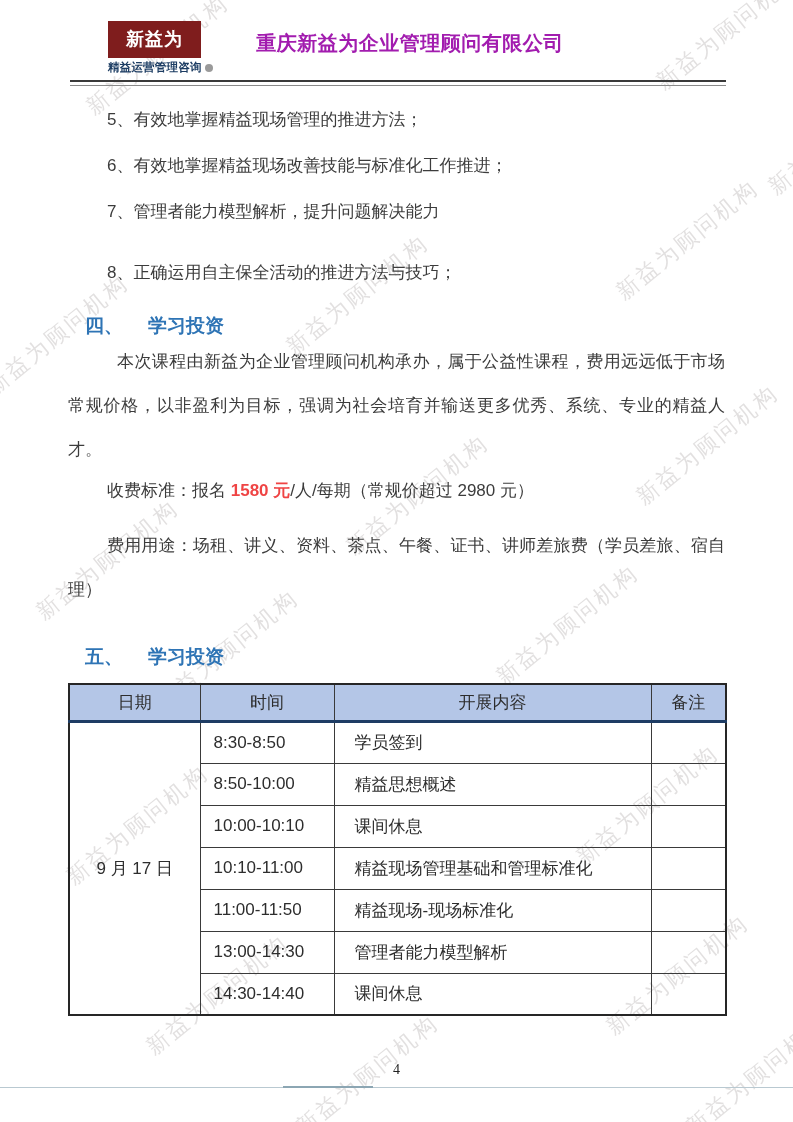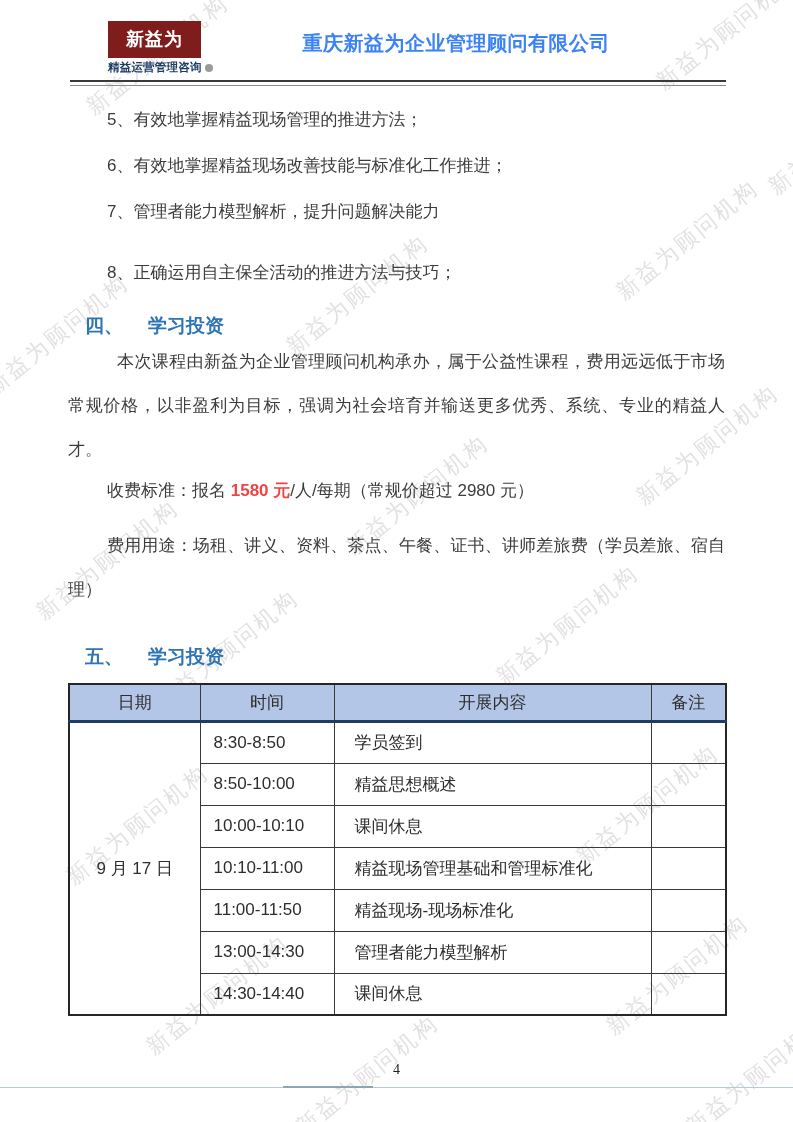--- a/index.html
+++ b/index.html
@@ -35,22 +35,22 @@
   .logo-tagline {
     color:#1d3d63; font-weight:bold; font-size:11.5px;
     letter-spacing:0.2px; white-space:nowrap;
   }
   .logo-dot {
     width:8px; height:8px; border-radius:50%;
     background:#9a9a9a; margin-left:3px; flex:0 0 auto;
   }
   .company-cn {
     position:absolute; left:210px; top:30px; width:400px;
-    text-align:right; font-size:20px; font-weight:bold;
-    color:#3b82f6; letter-spacing:0.5px; white-space:nowrap;
+    text-align:center; font-size:20px; font-weight:bold;
+    color:#a21caf; letter-spacing:0.5px; white-space:nowrap;
   }
   .company-en {
     position:absolute; left:180px; top:60px; width:460px;
     text-align:center; font-size:12.5px; color:#7c7c7c;
     font-family:"Liberation Serif", serif; white-space:nowrap;
   }
   .header-rule {
     position:absolute; left:70px; top:80px; width:656px; height:6px;
     border-top:2.5px solid #3a3a3a;
     border-bottom:1px solid #8a8a8a;

